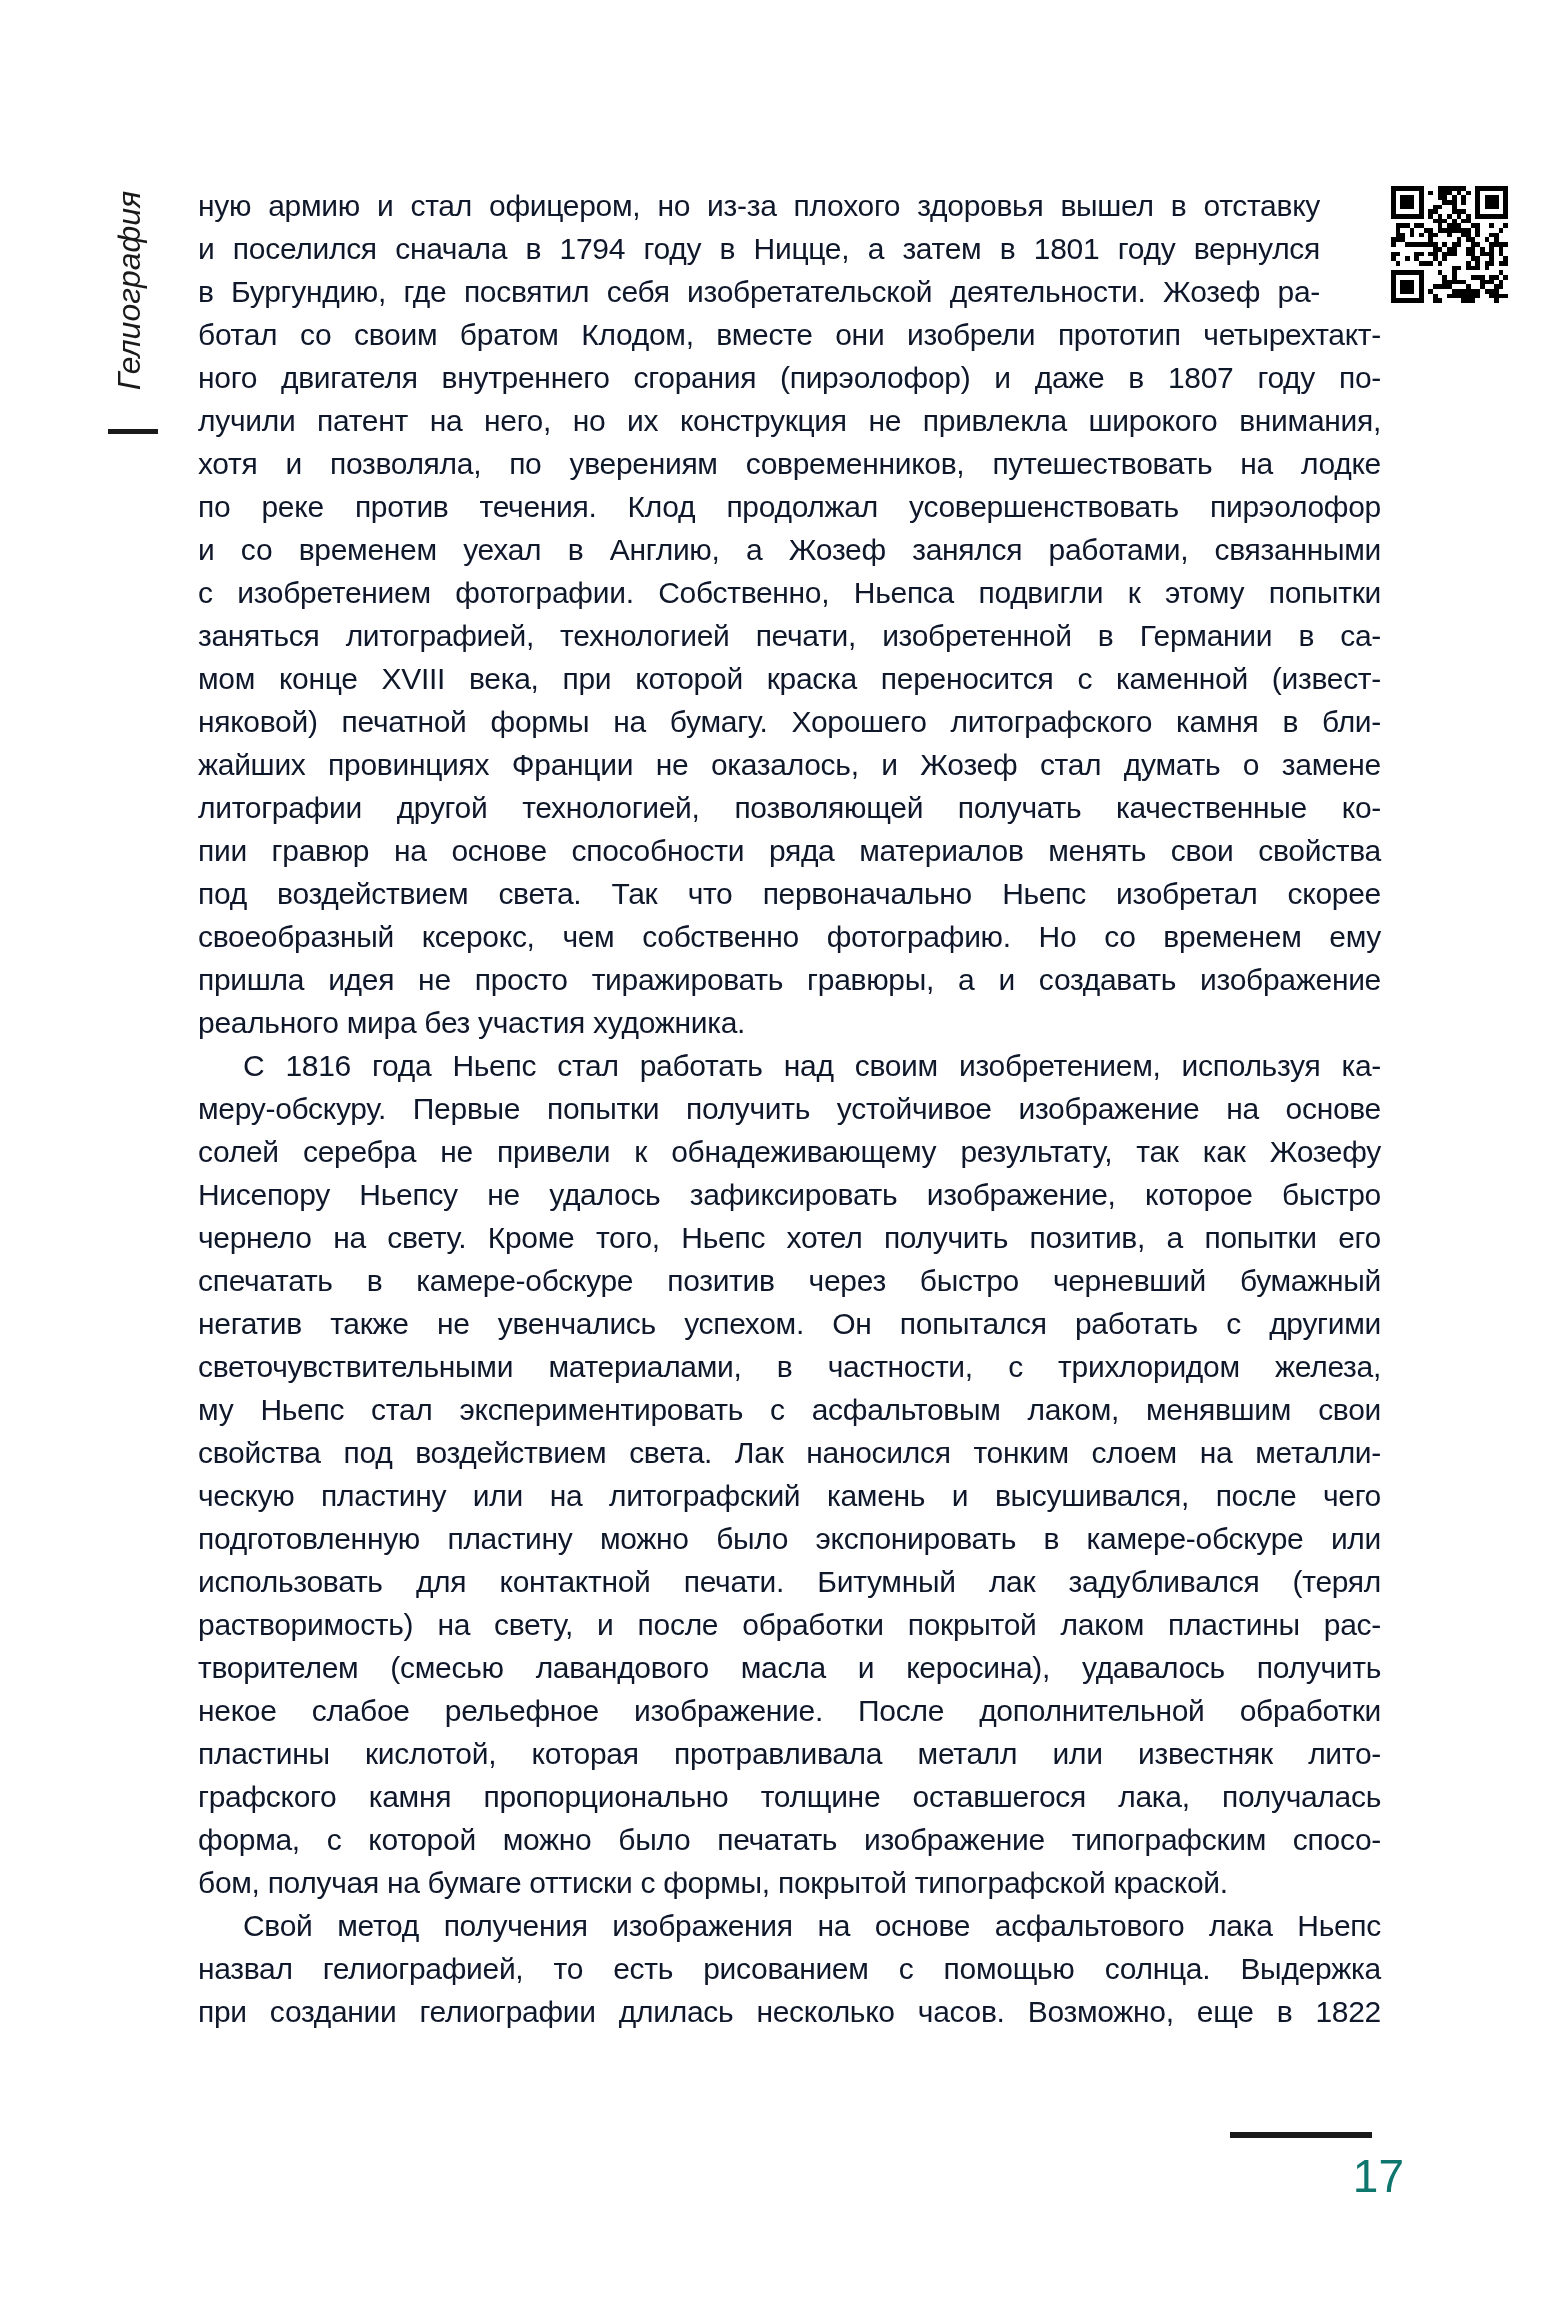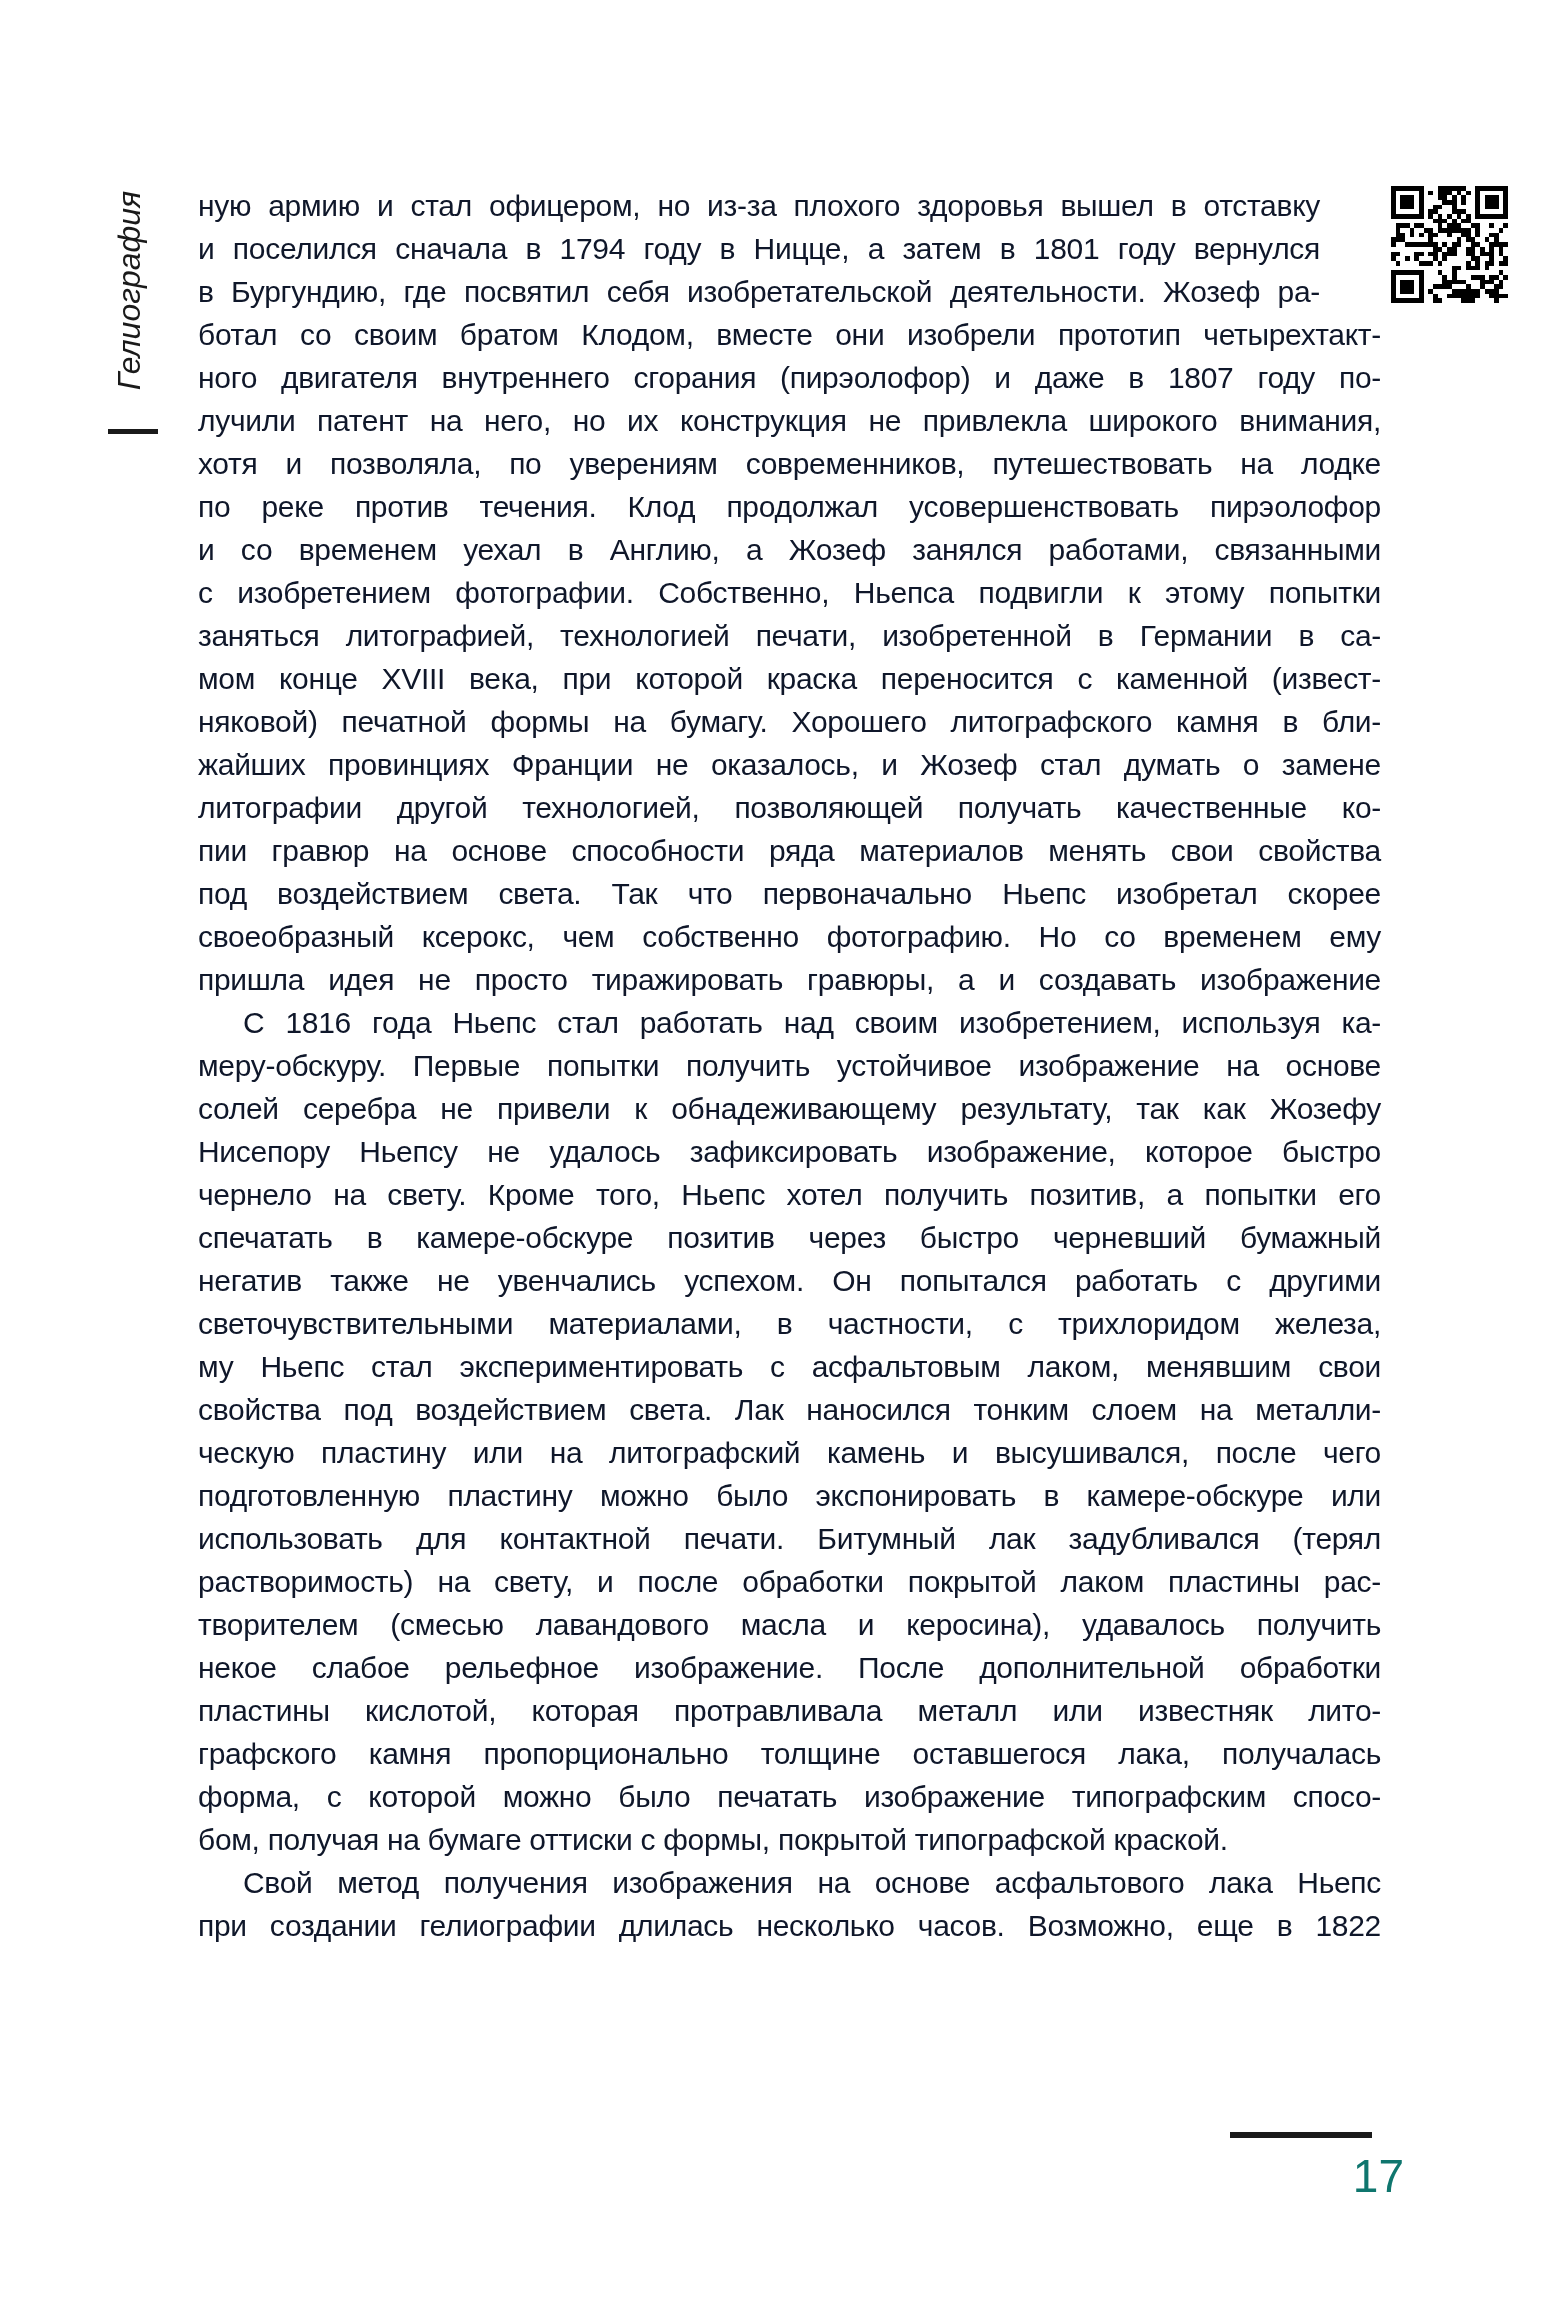--- a/index.html
+++ b/index.html
@@ -441,20 +441,21 @@
       <div class="line">с изобретением фотографии. Собственно, Ньепса подвигли к этому попытки</div>
       <div class="line">заняться литографией, технологией печати, изобретенной в Германии в са-</div>
       <div class="line">мом конце XVIII века, при которой краска переносится с каменной (извест-</div>
       <div class="line">няковой) печатной формы на бумагу. Хорошего литографского камня в бли-</div>
       <div class="line">жайших провинциях Франции не оказалось, и Жозеф стал думать о замене</div>
       <div class="line">литографии другой технологией, позволяющей получать качественные ко-</div>
       <div class="line">пии гравюр на основе способности ряда материалов менять свои свойства</div>
       <div class="line">под воздействием света. Так что первоначально Ньепс изобретал скорее</div>
       <div class="line">своеобразный ксерокс, чем собственно фотографию. Но со временем ему</div>
       <div class="line">пришла идея не просто тиражировать гравюры, а и создавать изображение</div>
+      <div class="line para-end">реального мира без участия художника.</div>
       <div class="line indent">С 1816 года Ньепс стал работать над своим изобретением, используя ка-</div>
       <div class="line">меру-обскуру. Первые попытки получить устойчивое изображение на основе</div>
       <div class="line">солей серебра не привели к обнадеживающему результату, так как Жозефу</div>
       <div class="line">Нисепору Ньепсу не удалось зафиксировать изображение, которое быстро</div>
       <div class="line">чернело на свету. Кроме того, Ньепс хотел получить позитив, а попытки его</div>
       <div class="line">спечатать в камере-обскуре позитив через быстро черневший бумажный</div>
       <div class="line">негатив также не увенчались успехом. Он попытался работать с другими</div>
       <div class="line">светочувствительными материалами, в частности, с трихлоридом железа,</div>
       <div class="line">му Ньепс стал экспериментировать с асфальтовым лаком, менявшим свои</div>
       <div class="line">свойства под воздействием света. Лак наносился тонким слоем на металли-</div>
@@ -462,20 +463,21 @@
       <div class="line">подготовленную пластину можно было экспонировать в камере-обскуре или</div>
       <div class="line">использовать для контактной печати. Битумный лак задубливался (терял</div>
       <div class="line">растворимость) на свету, и после обработки покрытой лаком пластины рас-</div>
       <div class="line">творителем (смесью лавандового масла и керосина), удавалось получить</div>
       <div class="line">некое слабое рельефное изображение. После дополнительной обработки</div>
       <div class="line">пластины кислотой, которая протравливала металл или известняк лито-</div>
       <div class="line">графского камня пропорционально толщине оставшегося лака, получалась</div>
       <div class="line">форма, с которой можно было печатать изображение типографским спосо-</div>
       <div class="line para-end">бом, получая на бумаге оттиски с формы, покрытой типографской краской.</div>
       <div class="line indent">Свой метод получения изображения на основе асфальтового лака Ньепс</div>
+      <div class="line">назвал гелиографией, то есть рисованием с помощью солнца. Выдержка</div>
       <div class="line">при создании гелиографии длилась несколько часов. Возможно, еще в 1822</div>
     </div>
 
   <div class="footer-rule"></div>
 
   <div class="page-number">17</div>
 
 </div>
 
 

